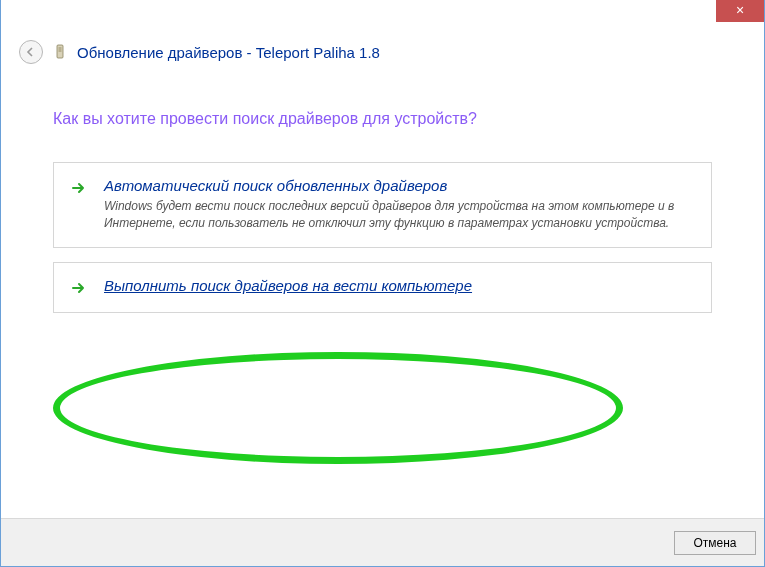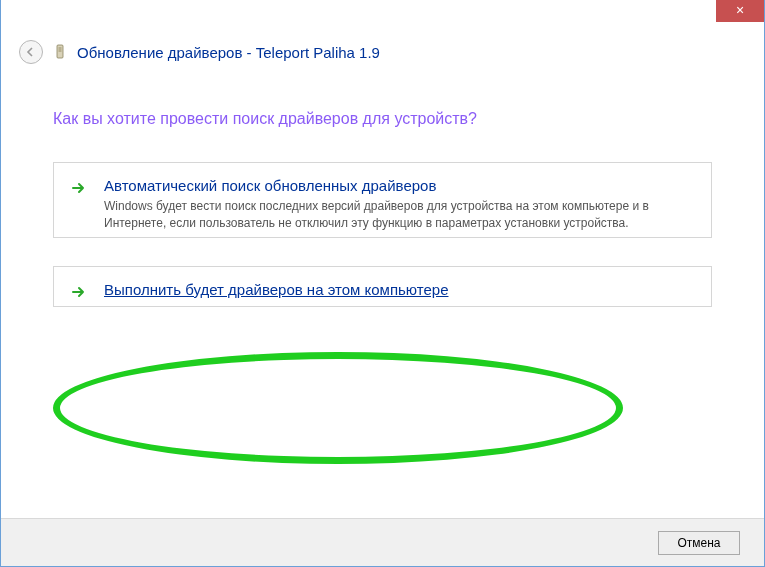--- a/index.html
+++ b/index.html
@@ -63,25 +63,26 @@
     position: relative;
   }
   .heading {
     color: #8b5cf6;
     font-size: 16px;
     font-weight: 400;
     margin-bottom: 34px;
   }
   .option {
     border: 1px solid #d6d6d6;
-    padding: 14px 18px 4px 50px;
+    padding: 14px 18px 14px 50px;
     position: relative;
-    margin-bottom: 28px;
+    margin-bottom: 14px;
     cursor: pointer;
     background: #fff;
+    font-style: italic;
   }
   .option .arrow {
     position: absolute;
     left: 16px;
     top: 16px;
     width: 18px; height: 18px;
     display: flex; align-items: center; justify-content: center;
   }
   .option-title {
     color: #003399;
@@ -107,21 +108,21 @@
   }
   .footer {
     position: absolute;
     bottom: 0; left: 0; right: 0;
     background: #f0f0f0;
     border-top: 1px solid #d9d9d9;
     height: 48px;
     display: flex;
     justify-content: flex-end;
     align-items: center;
-    padding-right: 24px;
+    padding-right: 8px;
   }
   .cancel-btn {
     min-width: 82px;
     height: 24px;
     background: #eee;
     border: 1px solid #aaa;
     font-size: 12px;
     cursor: pointer;
     font-family: inherit;
   }
@@ -138,21 +139,21 @@
     <svg width="12" height="12" viewBox="0 0 12 12">
         <path d="M7 2 L3 6 L7 10" stroke="#9a9a9a" stroke-width="1.6" fill="none"></path>
       </svg>
   </div>
   <span class="device-icon">
     <svg width="14" height="16" viewBox="0 0 14 16">
         <rect x="4" y="1" width="6" height="13" rx="1" fill="#d9d2b8" stroke="#8a8360" stroke-width="0.8"></rect>
         <rect x="5.5" y="3" width="3" height="5" fill="#b8b08f"></rect>
       </svg>
   </span>
-  <span class="header-title">Обновление драйверов - Teleport Paliha 1.9</span>
+  <span class="header-title">Обновление драйверов - Teleport Paliha 1.8</span>
 </div>
 
 <div class="content">
   <h2 class="heading">Как вы хотите провести поиск драйверов для устройств?</h2>
 
   <div class="option">
     <span class="arrow">
       <svg width="16" height="16" viewBox="0 0 16 16">
           <path d="M2 8 L12 8 M8 4 L12 8 L8 12" stroke="#2aa82a" stroke-width="2" fill="none" stroke-linecap="round" stroke-linejoin="round"></path>
         </svg>
@@ -160,21 +161,21 @@
     <div class="option-title">Автоматический поиск обновленных драйверов</div>
     <div class="option-desc">Windows будет вести поиск последних версий драйверов для устройства на этом компьютере и в Интернете, если пользователь не отключил эту функцию в параметрах установки устройства.</div>
   </div>
 
   <div class="option second">
     <span class="arrow">
       <svg width="16" height="16" viewBox="0 0 16 16">
           <path d="M2 8 L12 8 M8 4 L12 8 L8 12" stroke="#2aa82a" stroke-width="2" fill="none" stroke-linecap="round" stroke-linejoin="round"></path>
         </svg>
     </span>
-    <div class="option-title">Выполнить будет драйверов на этом компьютере</div>
+    <div class="option-title">Выполнить поиск драйверов на вести компьютере</div>
   </div>
 
   <div class="highlight-ellipse"></div>
 </div>
 
 <div class="footer">
   <button class="cancel-btn">Отмена</button>
 </div>
 
 </body></html>

